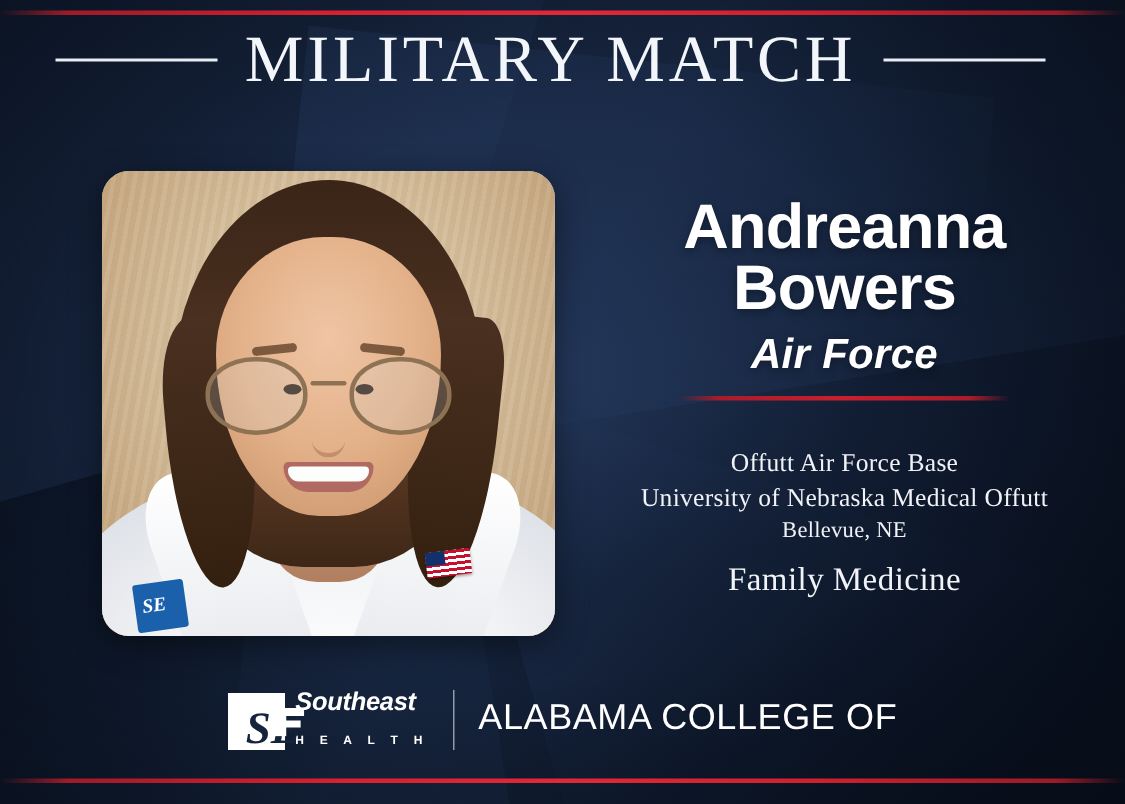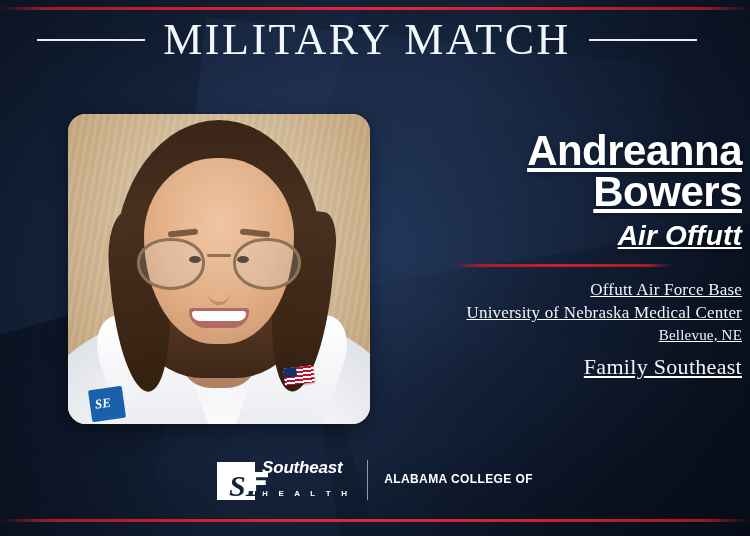--- a/index.html
+++ b/index.html
@@ -254,23 +254,22 @@
     left: 0; top: 0;
     width: 13px; height: 9px;
     background: #14306b;
   }
 
   
   .info {
     position: absolute;
     left: 384px; top: 130px;
     width: 358px;
-    text-align: right;
+    text-align: center;
     color: #ffffff;
-    text-decoration: underline;
   }
   .name {
     font-size: 42px;
     font-weight: bold;
     line-height: 0.98;
     letter-spacing: -0.5px;
     text-shadow: 0 2px 6px rgba(0,0,0,0.35);
   }
   .branch {
     margin-top: 8px;
@@ -279,21 +278,21 @@
     font-style: italic;
     letter-spacing: 0.2px;
     text-shadow: 0 2px 6px rgba(0,0,0,0.35);
   }
   .divider {
     margin: 12px auto 0;
     width: 220px; height: 3px;
     background: linear-gradient(90deg, rgba(160,26,40,0) 0%, #a81c2a 12%, #c8202f 50%, #a81c2a 88%, rgba(160,26,40,0) 100%);
   }
   .detail-block {
-    margin-top: 12px;
+    margin-top: 31px;
     font-family: "Liberation Serif", serif;
     color: #f0f3f7;
   }
   .detail {
     font-size: 17px;
     line-height: 1.32;
     letter-spacing: 0.2px;
   }
   .detail-city {
     font-size: 15px;
@@ -362,22 +361,22 @@
     letter-spacing: 4.2px;
     margin-top: 14px;
   }
   .foot-sep {
     width: 1px;
     height: 40px;
     background: rgba(255,255,255,0.55);
   }
   .acom {
     color: #ffffff;
-    font-size: 12px;
-    font-weight: bold;
+    font-size: 24px;
+    font-weight: normal;
     line-height: 1.12;
     letter-spacing: 0.4px;
     text-align: left;
   }
 </style>
 </head>
 <body>
 
 <div class="card">
 
@@ -421,27 +420,27 @@
     </div>
     <div class="p-badge"></div>
     <div class="p-flag"></div>
   </div>
 
   <div class="info">
     <div class="name">
       <div>Andreanna</div>
       <div>Bowers</div>
     </div>
-    <div class="branch">Air Offutt</div>
+    <div class="branch">Air Force</div>
     <div class="divider"></div>
     <div class="detail-block">
       <div class="detail">Offutt Air Force Base</div>
-      <div class="detail">University of Nebraska Medical Center</div>
+      <div class="detail">University of Nebraska Medical Offutt</div>
       <div class="detail detail-city">Bellevue, NE</div>
-      <div class="specialty">Family Southeast</div>
+      <div class="specialty">Family Medicine</div>
     </div>
   </div>
 
   <div class="footer">
     <div class="se-lockup">
       <div class="se-mark">
         <span class="se-mark-s">SE</span>
         <span class="se-mark-bar"></span>
       </div>
       <div class="se-words">

